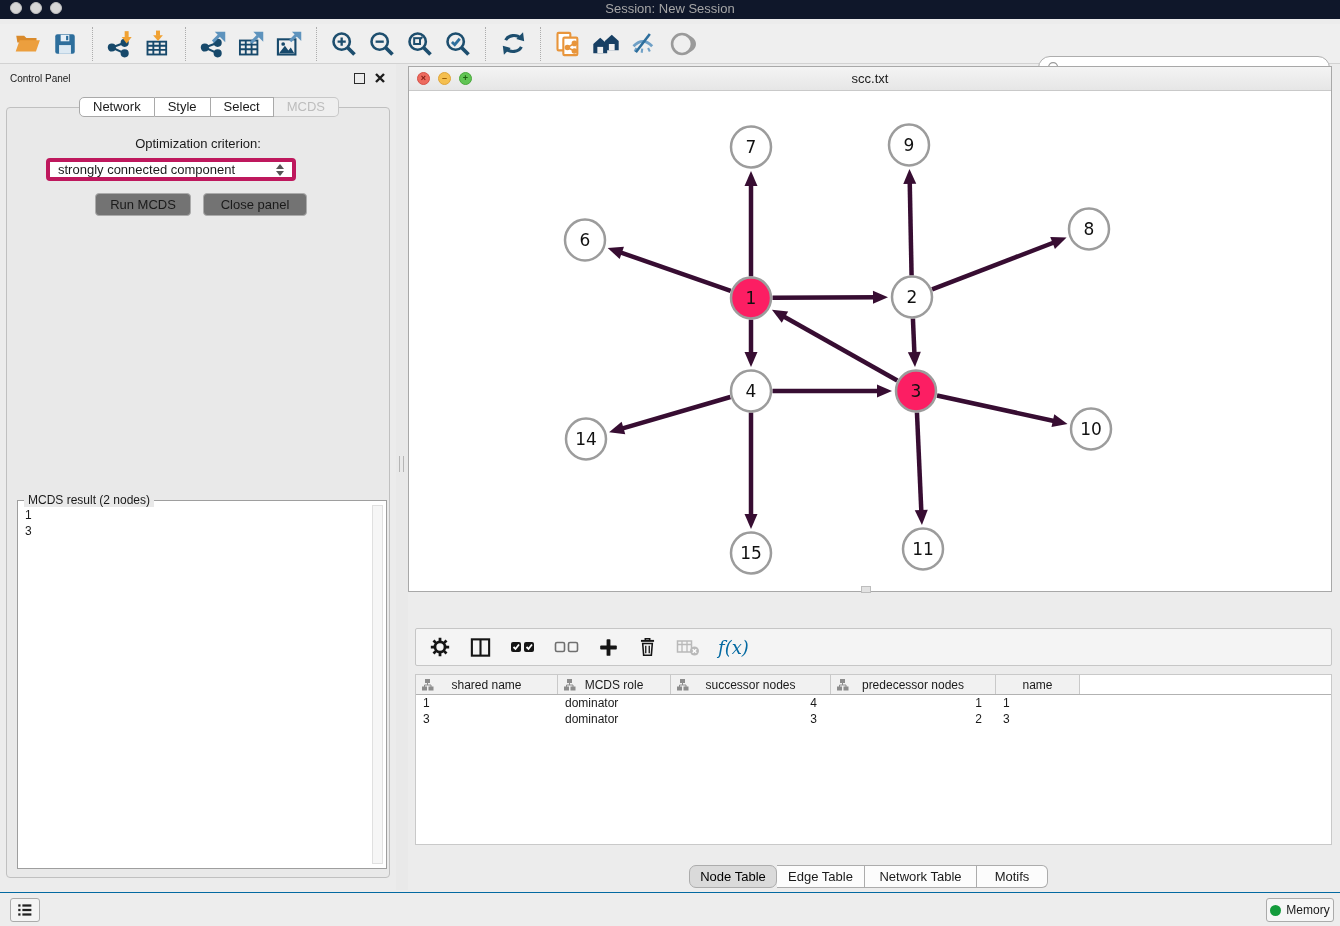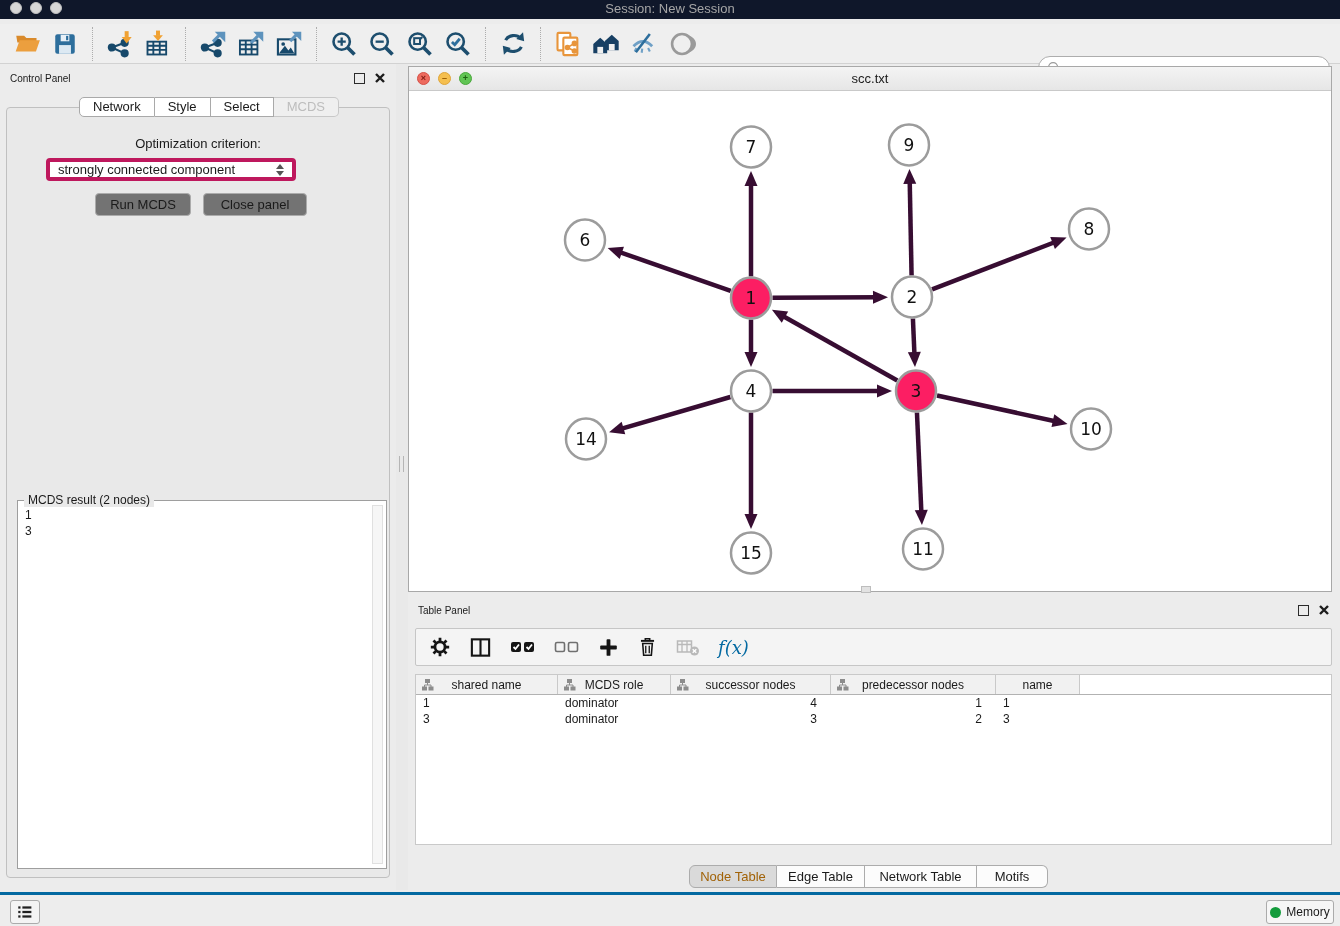--- a/index.html
+++ b/index.html
@@ -88,24 +88,24 @@
   .hfill { flex:1; background:#fff; }
   .trow { display:flex; height:16px; font-size:12px; align-items:center; }
   .tcell { overflow:hidden; white-space:nowrap; }
   .tcell.left { padding-left:7px; text-align:left; }
   .tcell.right { padding-right:14px; text-align:right; }
   #tp-tabs { position:absolute; left:281px; top:269px; display:flex; height:23px; }
   .btab { font-size:13px; display:flex; align-items:center; justify-content:center; background:#FCFCFC;
     border:1px solid #ACACAC; border-left:none; cursor:default; }
   .btab:first-child { border-left:1px solid #ACACAC; border-radius:6px 0 0 6px; }
   .btab:last-child { border-radius:0 6px 6px 0; }
-  .btab.sel { background:#DADADA; color:#a16207; }
-
-  
-  #statusbar { left:0; top:892px; width:1340px; height:34px; background:#EDEDED; border-top:3px solid #0369a1; }
+  .btab.sel { background:#DADADA; color:#000000;border-radius:7px; }
+
+  
+  #statusbar { left:0; top:892px; width:1340px; height:34px; background:#EDEDED; border-top:1px solid #0369a1; }
   #list-btn { position:absolute; left:10px; top:5px; width:30px; height:24px; background:#F4F4F4;
     border:1px solid #ABABAB; border-radius:3px; display:flex; align-items:center; justify-content:center; }
   #memory-btn { position:absolute; right:6px; top:5px; width:68px; height:24px; background:#F6F6F6;
     border:1px solid #ABABAB; border-radius:3px; display:flex; align-items:center; justify-content:center; gap:5px; font-size:12px; }
   #memory-dot { width:11px; height:11px; border-radius:50%; background:#149C3C; }
 </style>
 </head>
 <body>
 
 <div id="top-accent" class="abs"></div>
@@ -369,29 +369,20 @@
         <ellipse cx="177" cy="348" rx="20" ry="20.5" fill="#FFFFFF" stroke="#9C9C9C" stroke-width="2.5"></ellipse>
         <text x="177" y="354" text-anchor="middle" font-size="17" fill="#111111" font-family="&quot;DejaVu Sans&quot;,sans-serif">14</text>
         <ellipse cx="342" cy="462" rx="20" ry="20.5" fill="#FFFFFF" stroke="#9C9C9C" stroke-width="2.5"></ellipse>
         <text x="342" y="468" text-anchor="middle" font-size="17" fill="#111111" font-family="&quot;DejaVu Sans&quot;,sans-serif">15</text>
       </svg>
   </div>
 </div>
 <div id="bottom-handle" class="abs"></div>
 
 <div id="table-panel" class="abs">
-  <div class="panel-header">
-    <span class="ph-title">Table Panel</span>
-    <span class="ph-icons">
-      <span class="float-ic"></span>
-      <svg width="12" height="12" viewBox="0 0 12 12">
-          <path d="M2 2 L10 10 M10 2 L2 10" stroke="#1d1d1d" stroke-width="2.4"></path>
-        </svg>
-    </span>
-  </div>
   <div id="tp-toolbar">
     <svg width="22" height="22" viewBox="0 0 24 24" fill="none">
         <circle cx="12" cy="12" r="5.5" stroke="#151515" stroke-width="3"></circle>
         <g stroke="#151515" stroke-width="3">
           <path d="M12 2 V6 M12 18 V22 M2 12 H6 M18 12 H22 M4.9 4.9 L7.8 7.8 M16.2 16.2 L19.1 19.1 M19.1 4.9 L16.2 7.8 M7.8 16.2 L4.9 19.1"></path>
         </g>
         <circle cx="12" cy="12" r="2.6" fill="#F4F4F4"></circle>
       </svg>
     <svg width="23" height="23" viewBox="0 0 24 24" fill="none">
         <rect x="3" y="3.5" width="18" height="17" stroke="#151515" stroke-width="2.2"></rect>

